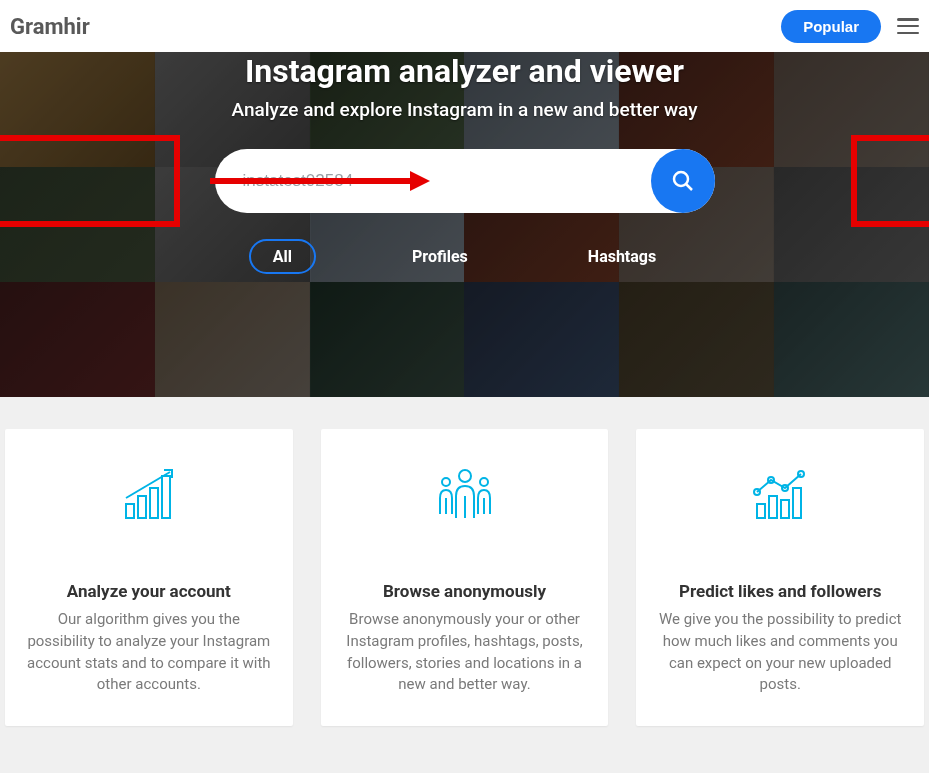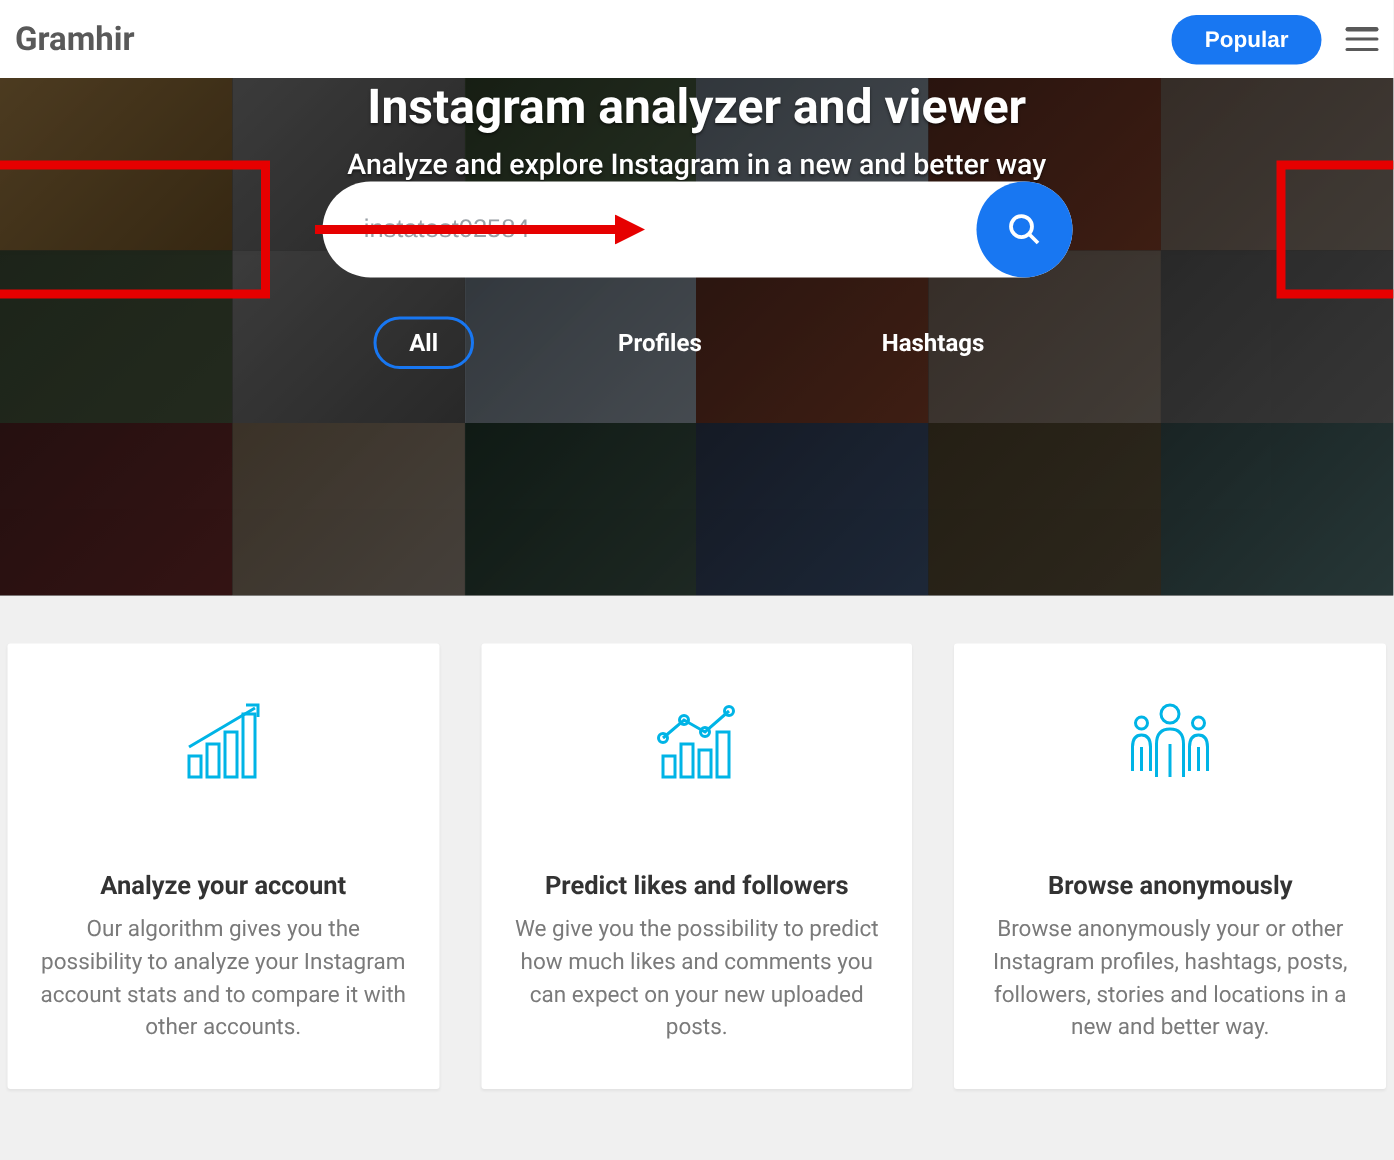--- a/index.html
+++ b/index.html
@@ -12,21 +12,21 @@
   .popular-btn { background: #1877f2; color: #fff; border: none; border-radius: 18px; padding: 8px 22px; font-size: 15px; font-weight: 700; cursor: pointer; }
   .hamburger { width: 22px; height: 16px; display: flex; flex-direction: column; justify-content: space-between; cursor: pointer; }
   .hamburger span { display: block; height: 2.5px; background: #595959; border-radius: 2px; }
   
   
   .hero { position: relative; height: 345px; background: #1a1a1a; overflow: hidden; display: flex; flex-direction: column; align-items: center; }
   .hero-grid { position: absolute; inset: 0; display: grid; grid-template-columns: repeat(6, 1fr); grid-template-rows: repeat(3, 1fr); opacity: 0.55; }
   .hero-grid div { background-size: cover; background-position: center; filter: brightness(0.55) saturate(1.1); }
   .hero-content { position: relative; z-index: 2; text-align: center; color: #fff; width: 100%; }
   .hero-title { font-size: 32px; font-weight: 700; margin-bottom: 8px; text-shadow: 0 1px 2px rgba(0,0,0,.5); }
-  .hero-sub { font-size: 19px; font-weight: 500; text-shadow: 0 1px 2px rgba(0,0,0,.5); }
+  .hero-sub { font-size: 19px; font-weight: 500; margin-bottom: 28px; text-shadow: 0 1px 2px rgba(0,0,0,.5); }
   
   .search-wrap { display: flex; justify-content: center; position: relative; }
   .search-pill { display: flex; align-items: center; width: 500px; height: 64px; background: #fff; border-radius: 32px; padding-left: 28px; position: relative; }
   .search-input { border: none; outline: none; font-size: 17px; color: #333; flex: 1; background: transparent; }
   .search-input::placeholder { color: #9aa0a6; }
   .search-btn { width: 64px; height: 64px; border-radius: 32px; background: #1877f2; border: none; display: flex; align-items: center; justify-content: center; cursor: pointer; margin-left: auto; }
   .search-btn svg { width: 24px; height: 24px; stroke: #fff; stroke-width: 2.5; fill: none; }
   
   
   .redbox { position: absolute; border: 6px solid #e60000; z-index: 5; pointer-events: none; }
@@ -139,43 +139,43 @@
         <path d="M6 32 L50 6" stroke-width="2"></path>
         <path d="M44 4 L52 4 L52 12" fill="none"></path>
       </svg>
     </div>
     <div class="card-title">Analyze your account</div>
     <div class="card-text">Our algorithm gives you the possibility to analyze your Instagram account stats and to compare it with other accounts.</div>
   </div>
 
   <div class="card">
     <div class="card-icon">
+      <svg width="62" height="58" viewBox="0 0 62 58">
+        <circle cx="31" cy="10" r="6"></circle>
+        <path d="M22 30 Q22 20 31 20 Q40 20 40 30 L40 52 M31 30 L31 52 M22 30 L22 52" fill="none"></path>
+        <circle cx="12" cy="16" r="4"></circle>
+        <path d="M6 32 Q6 24 12 24 Q18 24 18 32 L18 48 M6 32 L6 48 M12 32 L12 48" fill="none"></path>
+        <circle cx="50" cy="16" r="4"></circle>
+        <path d="M44 32 Q44 24 50 24 Q56 24 56 32 L56 48 M44 32 L44 48 M50 32 L50 48" fill="none"></path>
+      </svg>
+    </div>
+    <div class="card-title">Browse anonymously</div>
+    <div class="card-text">Browse anonymously your or other Instagram profiles, hashtags, posts, followers, stories and locations in a new and better way.</div>
+  </div>
+
+  <div class="card">
+    <div class="card-icon">
       <svg width="58" height="58" viewBox="0 0 58 58">
         <rect x="6" y="38" width="8" height="14"></rect>
         <rect x="18" y="30" width="8" height="22"></rect>
         <rect x="30" y="34" width="8" height="18"></rect>
         <rect x="42" y="22" width="8" height="30"></rect>
         <path d="M6 26 L20 14 L34 22 L50 8" fill="none"></path>
         <circle cx="6" cy="26" r="3"></circle>
           <circle cx="20" cy="14" r="3"></circle>
         <circle cx="34" cy="22" r="3"></circle>
           <circle cx="50" cy="8" r="3"></circle>
       </svg>
     </div>
     <div class="card-title">Predict likes and followers</div>
     <div class="card-text">We give you the possibility to predict how much likes and comments you can expect on your new uploaded posts.</div>
   </div>
-
-  <div class="card">
-    <div class="card-icon">
-      <svg width="62" height="58" viewBox="0 0 62 58">
-        <circle cx="31" cy="10" r="6"></circle>
-        <path d="M22 30 Q22 20 31 20 Q40 20 40 30 L40 52 M31 30 L31 52 M22 30 L22 52" fill="none"></path>
-        <circle cx="12" cy="16" r="4"></circle>
-        <path d="M6 32 Q6 24 12 24 Q18 24 18 32 L18 48 M6 32 L6 48 M12 32 L12 48" fill="none"></path>
-        <circle cx="50" cy="16" r="4"></circle>
-        <path d="M44 32 Q44 24 50 24 Q56 24 56 32 L56 48 M44 32 L44 48 M50 32 L50 48" fill="none"></path>
-      </svg>
-    </div>
-    <div class="card-title">Browse anonymously</div>
-    <div class="card-text">Browse anonymously your or other Instagram profiles, hashtags, posts, followers, stories and locations in a new and better way.</div>
-  </div>
 </div>
 
 </body></html>

